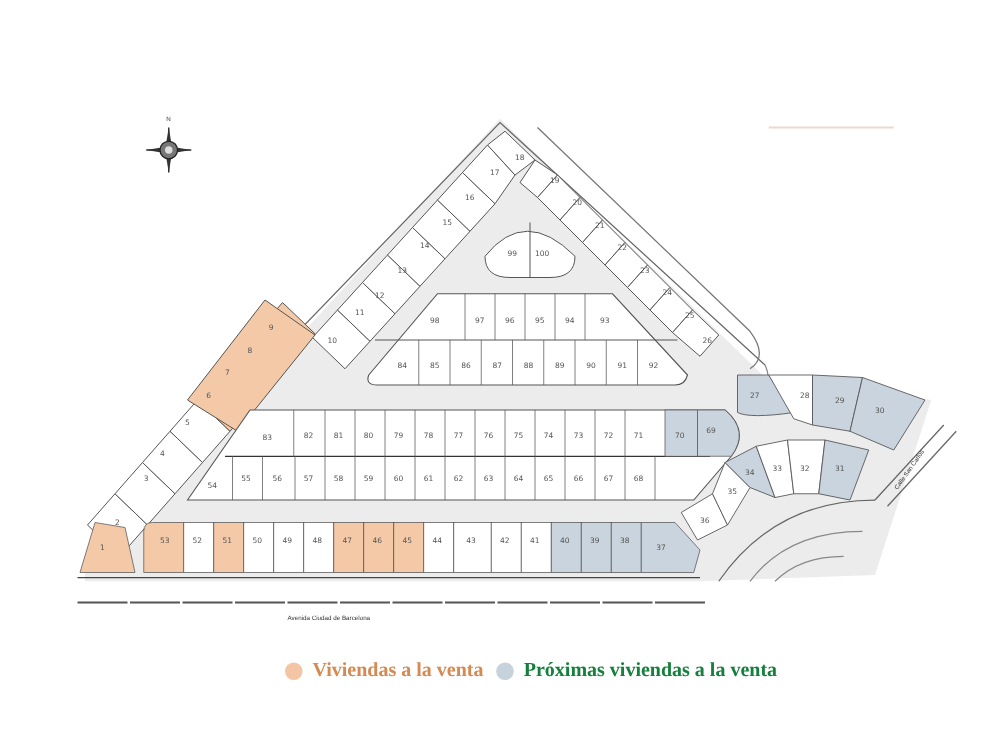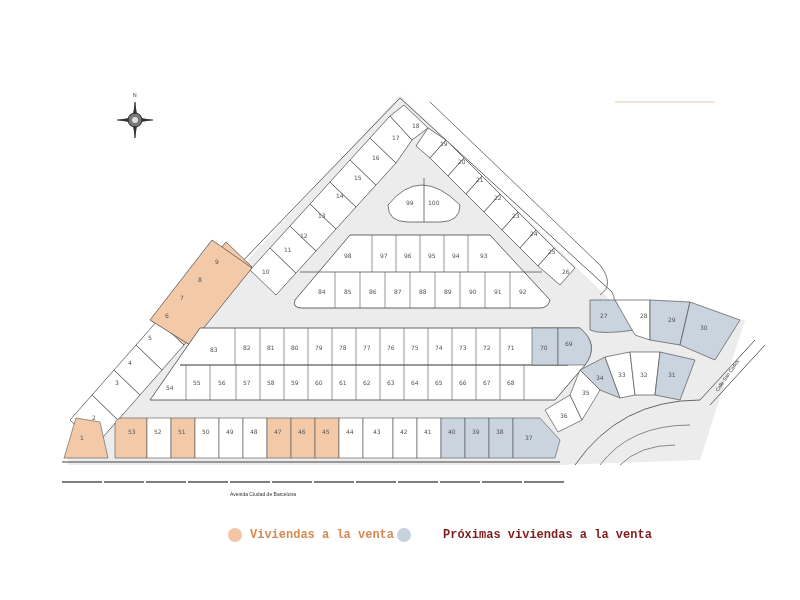--- a/index.html
+++ b/index.html
@@ -1,21 +1,21 @@
 <!DOCTYPE html>
 <html><head>
 <meta charset="utf-8">
 <style>
   html, body { margin:0; padding:0; background:#ffffff; }
   body { width:800px; height:600px; position:relative; overflow:hidden; font-family:"Liberation Sans", sans-serif; }
   #plan { position:absolute; left:0; top:0; }
   .lot-num { font-size:6px; fill:#555; font-family:"DejaVu Sans", sans-serif; }
   .road-label { font-size:5px; fill:#333; font-family:"Liberation Sans", sans-serif; }
   .legend { position:absolute; top:528px; left:0; width:800px; height:20px; }
-  .legend-item { position:absolute; display:flex; align-items:center; gap:8px; font-weight:bold; font-size:12px; font-family:Liberation Mono, monospace; }
+  .legend-item { position:absolute; display:flex; align-items:center; gap:8px; font-weight:bold; font-size:16px; font-family:Liberation Serif, serif; }
   .legend-dot { width:14px; height:14px; border-radius:50%; display:inline-block; }
 </style>
 </head>
 <body>
 
 <svg id="plan" width="800" height="520" viewBox="0 0 800 520" xmlns="http://www.w3.org/2000/svg">
 
   <g transform="translate(135,120)">
     <line x1="0" y1="-18" x2="0" y2="18" stroke="#333" stroke-width="1.2"></line>
     <line x1="-18" y1="0" x2="18" y2="0" stroke="#333" stroke-width="1.2"></line>
@@ -272,15 +272,15 @@
   <text class="road-label" x="230" y="496">Avenida Ciudad de Barcelona</text>
 </svg>
 
 <div class="legend">
   <div class="legend-item" style="left:228px;">
     <span class="legend-dot" style="background:#f3c5a4;"></span>
     <span style="color:#d48a52;">Viviendas a la venta</span>
   </div>
   <div class="legend-item" style="left:397px;">
     <span class="legend-dot" style="background:#c6d2dc;"></span>
-    <span style="color:#7f1d1d;margin-left:24px;">Próximas viviendas a la venta</span>
+    <span style="color:#15803d;">Próximas viviendas a la venta</span>
   </div>
 </div>
 
 </body></html>

